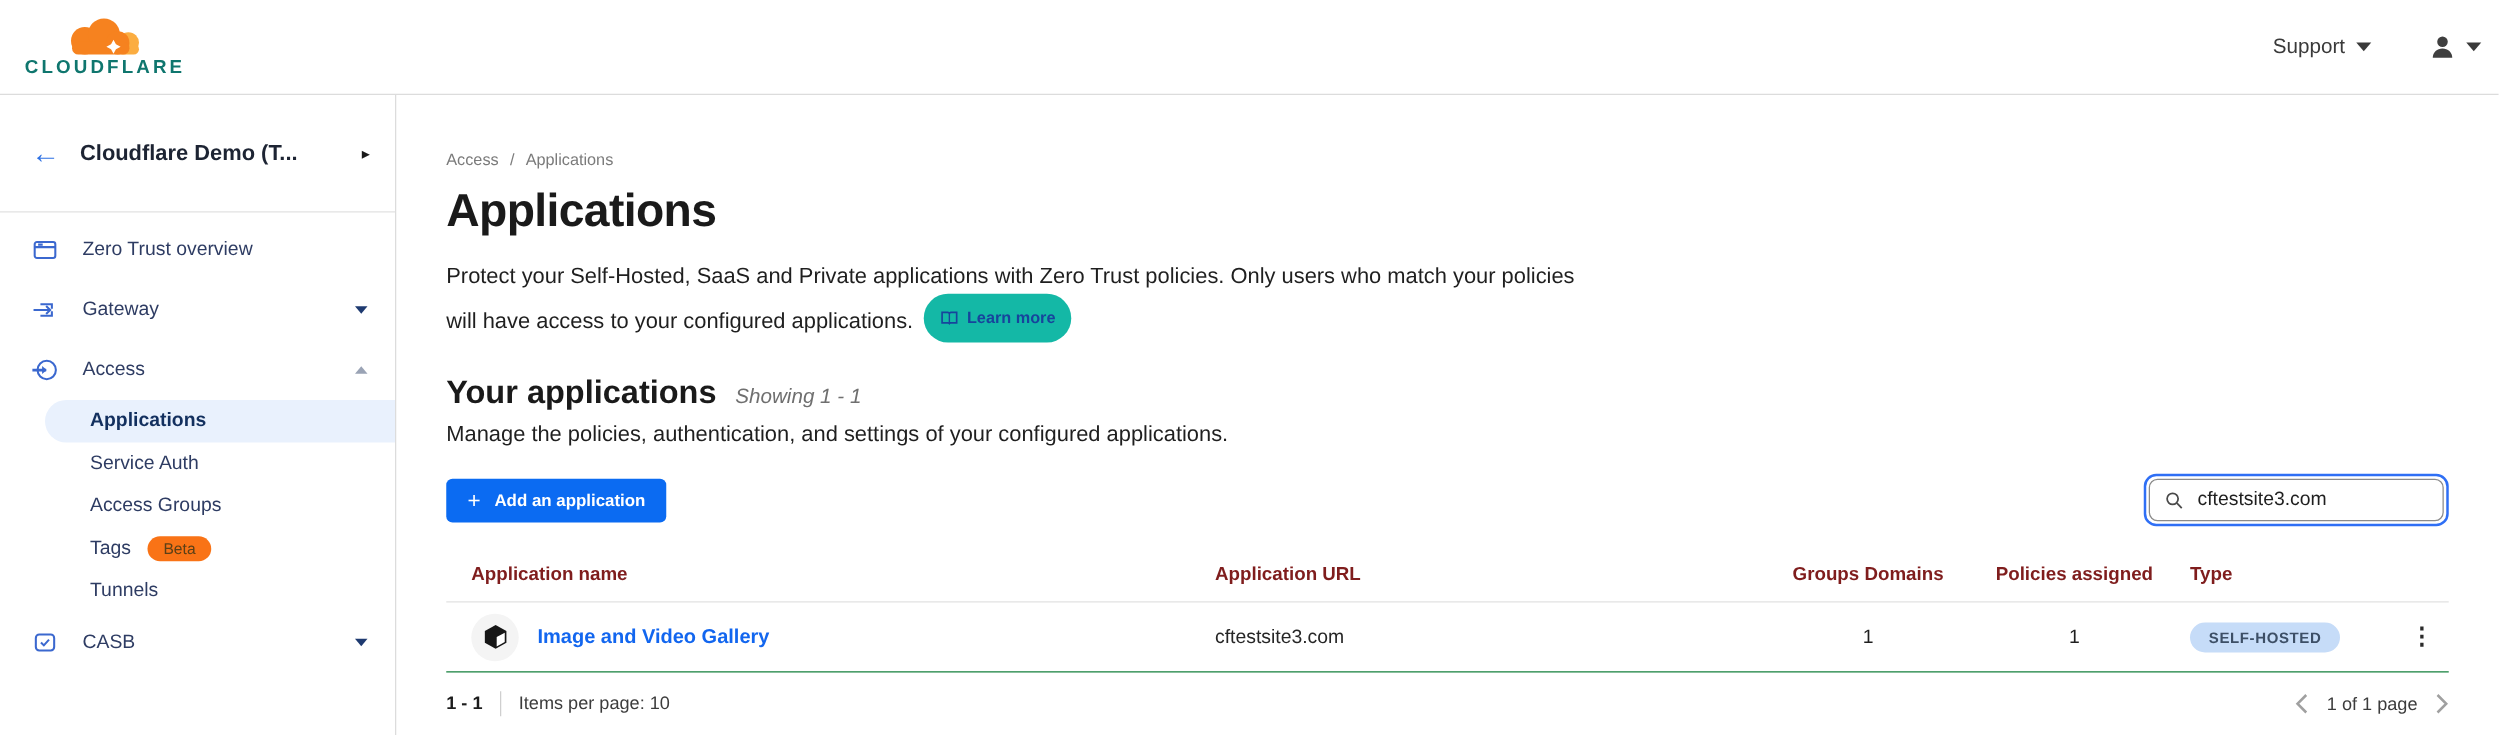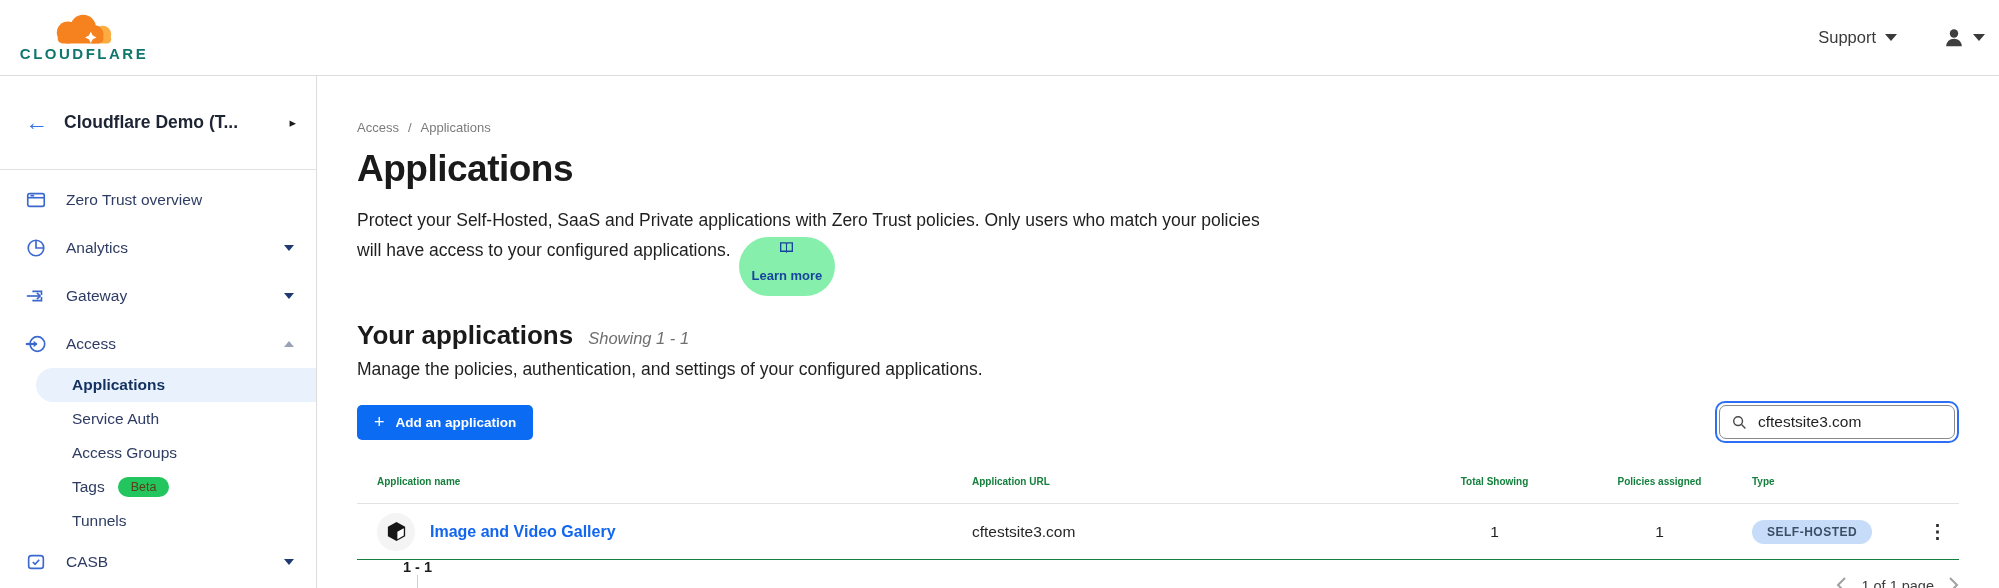--- a/index.html
+++ b/index.html
@@ -40,65 +40,65 @@
   .nav-item .nicon svg { width:22px; height:22px; }
   .nav-caret { position:absolute; right:22px; width:0; height:0; }
   .nav-caret.down { border-left:5.5px solid transparent; border-right:5.5px solid transparent; border-top:6.5px solid #1e3a70; }
   .nav-caret.up   { border-left:5.5px solid transparent; border-right:5.5px solid transparent; border-bottom:6.5px solid #9aa3b5; }
   .sub-item { height:34px; display:flex; align-items:center; padding-left:72px;
               font-size:15.5px; color:#2e3c63; cursor:pointer; }
   .sub-item.selected {
     margin-left:36px; padding-left:36px; background:#e9f1fd;
     border-radius:999px 0 0 999px; font-weight:bold; color:#13305f;
   }
-  .beta-badge { margin-left:13px; background:#22c55e; color:#5b4017; font-size:12.5px;
+  .beta-badge { margin-left:13px; background:#f97316; color:#5b4017; font-size:12.5px;
                 padding:4px 13px; border-radius:999px; line-height:1; }
 
   
   .main { flex:1; padding:0 40px; }
   .breadcrumb { margin-top:44px; font-size:13px; color:#7b7b7b; display:flex; gap:9px; align-items:center; }
   .breadcrumb .crumb { cursor:pointer; }
   h1.page-title { margin:13px 0 0; font-size:37px; font-weight:bold; color:#1a1a1a; letter-spacing:-0.5px; }
   .lead { margin-top:15px; max-width:910px; font-size:17.5px; line-height:30px; color:#1f1f1f; }
-  .learn-more { display:inline-flex; align-items:center; gap:7px; background:#86efac; color:#17449c;
+  .learn-more { display:inline-flex; align-items:center; gap:7px; background:#14b8a6; color:#17449c;
                 font-size:13px; font-weight:bold; padding:4px 13px 5px; border-radius:999px;
-                vertical-align:2px; margin-left:8px; cursor:pointer; white-space:nowrap;flex-direction:column; }
+                vertical-align:2px; margin-left:8px; cursor:pointer; white-space:nowrap; }
   .learn-more svg { width:15px; height:13px; }
   .sec-head { margin-top:24px; display:flex; align-items:baseline; gap:15px; }
   .sec-head h2 { margin:0; font-size:26px; font-weight:bold; color:#1a1a1a; }
   .showing { font-size:16.5px; font-style:italic; color:#6f6f6f; }
   .manage { margin-top:8px; font-size:17.5px; color:#1f1f1f; }
 
   .actions { margin-top:21px; display:flex; justify-content:space-between; align-items:center; }
   .add-btn { display:flex; align-items:center; gap:11px; background:#0b6bf2; color:#fff; border:none;
              height:35px; padding:0 17px; border-radius:5px; font-size:13.5px; font-weight:bold;
              font-family:inherit; cursor:pointer; }
   .add-btn .plus { font-size:18px; font-weight:normal; line-height:1; }
   .search-ring { border:2px solid #2f6ff5; border-radius:10px; padding:2px; }
   .search-box { display:flex; align-items:center; gap:9px; border:1px solid #8a8a8a; border-radius:7px;
                 height:34px; width:236px; padding:0 12px; background:#fff; }
   .search-box svg { width:15px; height:15px; flex:none; }
   .search-box input { border:none; outline:none; font-size:15.5px; width:100%; font-family:inherit; color:#1f1f1f; background:transparent; }
 
   .tgrid { display:grid; grid-template-columns:615px 450px 145px 185px 170px 1fr; align-items:center; }
-  .thead { margin-top:17px; height:44px; border-bottom:1px solid #e2e2e2; font-size:10px; font-weight:bold; color:#15803d; }
+  .thead { margin-top:17px; height:44px; border-bottom:1px solid #e2e2e2; font-size:15px; font-weight:bold; color:#7f1d1d; }
   .trow  { height:56px; border-bottom:1px solid #15803d; font-size:15.5px; }
   .c-name { padding-left:20px; display:flex; align-items:center; gap:15px; }
   .c-center { text-align:center; }
   .c-kebab { text-align:right; padding-right:12px; }
   .app-icon { width:38px; height:38px; border-radius:50%; background:#f4f4f4; display:flex; align-items:center; justify-content:center; }
   .app-icon svg { width:23px; height:23px; }
   .app-link { color:#1266ef; font-weight:bold; font-size:16px; cursor:pointer; }
   .url-cell { color:#262626; }
   .type-badge { display:inline-block; background:#c6dcf8; color:#3d4f66; font-size:12px; font-weight:bold;
                 letter-spacing:0.5px; padding:6px 15px; border-radius:999px; line-height:1; }
   .kebab { font-size:19px; font-weight:bold; color:#2b2b2b; cursor:pointer; letter-spacing:0; line-height:1; }
 
   .pagination { display:flex; justify-content:space-between; align-items:center; height:50px; font-size:14.5px; color:#3c3c3c; }
-  .pag-left { display:flex; align-items:center;flex-direction:column; }
+  .pag-left { display:flex; align-items:center; }
   .pag-range { font-weight:bold; color:#1c1c1c; }
   .pag-div { width:1px; height:20px; background:#cfcfcf; margin:0 14px; }
   .pag-right { display:flex; align-items:flex-end; gap:14px; }
   .chev { cursor:pointer; display:flex; }
   .chev svg { width:11px; height:18px; stroke:#a0a0a0; stroke-width:2; fill:none; }
 </style>
 </head>
 <body>
 
 <header class="topbar">
@@ -147,30 +147,20 @@
         <span class="nicon">
           <svg viewBox="0 0 24 24" fill="none" stroke="#3b68cf" stroke-width="1.8">
             <rect x="3" y="5" width="18" height="14" rx="2"></rect>
             <line x1="3" y1="9.5" x2="21" y2="9.5"></line>
             <line x1="6" y1="7.3" x2="10" y2="7.3"></line>
           </svg>
         </span>
         <span>Zero Trust overview</span>
       </div>
 
-      <div class="nav-item">
-        <span class="nicon">
-          <svg viewBox="0 0 24 24" fill="none" stroke="#3b68cf" stroke-width="1.8">
-            <circle cx="12" cy="12" r="8.5"></circle>
-            <path d="M12 3.5 V12 H20.5"></path>
-          </svg>
-        </span>
-        <span>Analytics</span>
-        <span class="nav-caret down"></span>
-      </div>
 
       <div class="nav-item">
         <span class="nicon">
           <svg viewBox="0 0 24 24" fill="none" stroke="#3b68cf" stroke-width="1.8">
             <path d="M8 7 h10 v4"></path>
             <path d="M8 17 h10 v-4"></path>
             <path d="M2 12 h14"></path>
             <path d="M13 8.5 L16.5 12 L13 15.5"></path>
           </svg>
         </span>
@@ -257,21 +247,21 @@
             <line x1="10.2" y1="10.2" x2="14.3" y2="14.3" stroke="#4a4a4a" stroke-width="1.5"></line>
           </svg>
           <input type="text" value="cftestsite3.com" style="">
         </div>
       </div>
     </div>
 
     <div class="tgrid thead">
       <div class="c-name">Application name</div>
       <div>Application URL</div>
-      <div class="c-center">Total Showing</div>
+      <div class="c-center">Groups Domains</div>
       <div class="c-center">Policies assigned</div>
       <div>Type</div>
       <div></div>
     </div>
 
     <div class="tgrid trow">
       <div class="c-name">
         <span class="app-icon">
           <svg viewBox="0 0 24 24">
             <path d="M12 2 L21 7 V17 L12 22 L3 17 V7 Z" fill="#161616"></path>

